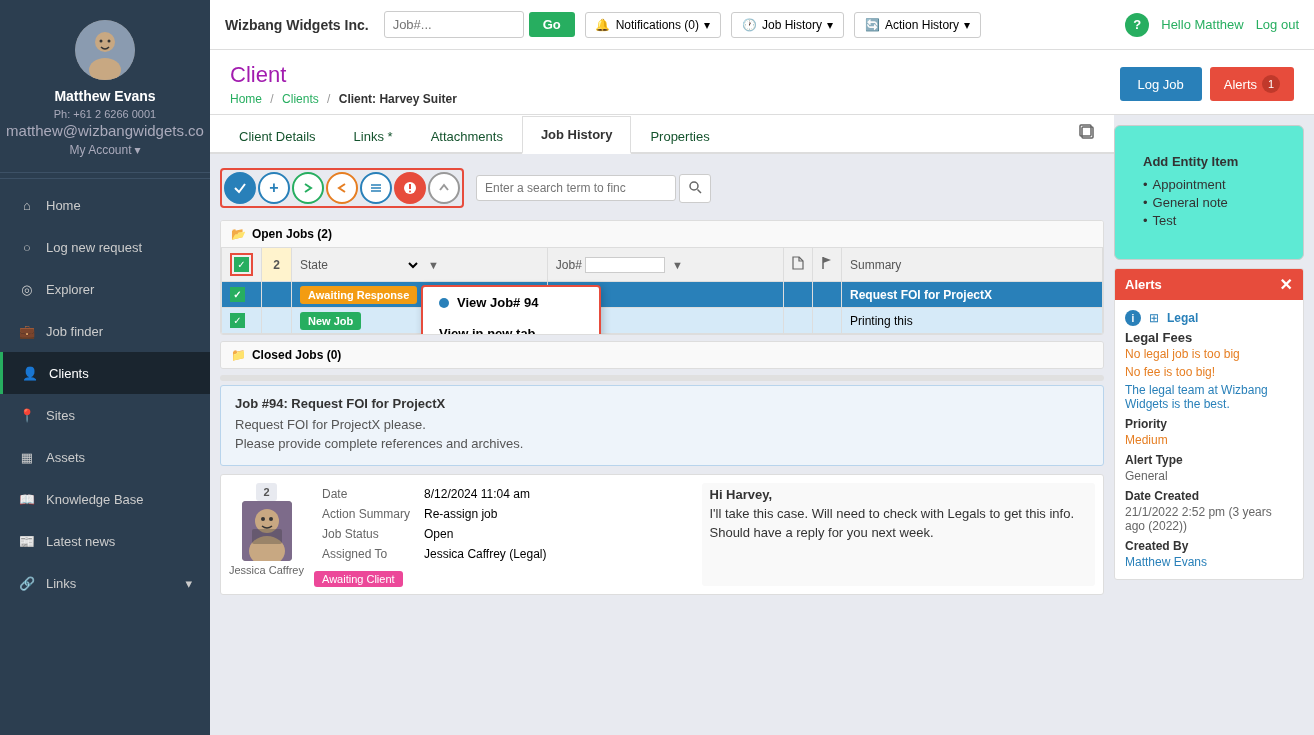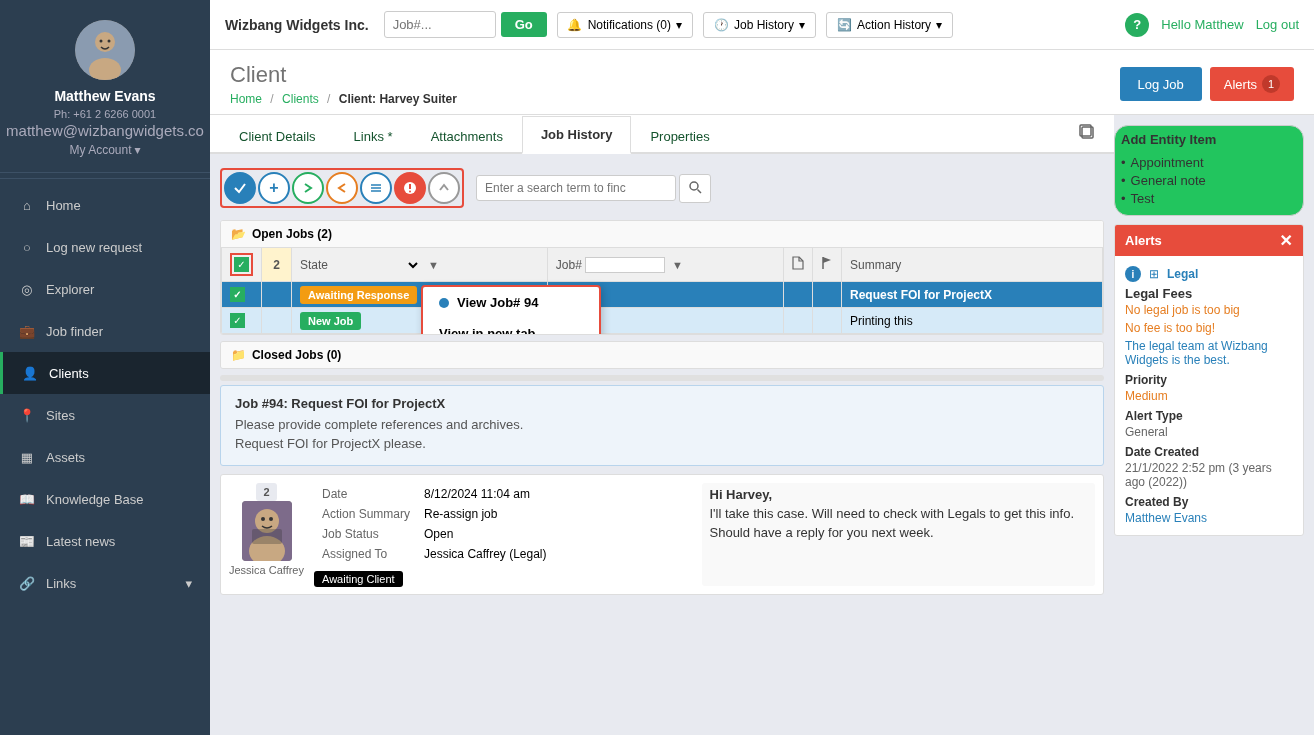--- a/index.html
+++ b/index.html
@@ -56,21 +56,21 @@
       border-bottom: 1px solid #ddd;
       padding: 7px 15px;
       display: flex;
       align-items: center;
       gap: 10px;
       min-height: 50px;
     }
     .topbar-brand { font-weight: bold; font-size: 14px; color: #333; margin-right: 5px; white-space: nowrap; }
     .topbar-search { display: flex; align-items: center; gap: 5px; }
     .topbar-search input {
-      border: 1px solid #ccc; border-radius: 3px; padding: 5px 8px; font-size: 13px; width: 112px;
+      border: 1px solid #ccc; border-radius: 3px; padding: 5px 8px; font-size: 13px; width: 140px;
     }
     .topbar-go-btn {
       background: #27ae60; color: #fff; border: none; border-radius: 3px; padding: 5px 14px;
       font-size: 13px; cursor: pointer; font-weight: bold;
     }
     .topbar-btn {
       background: #fff; border: 1px solid #ccc; border-radius: 3px; padding: 5px 10px;
       font-size: 12px; cursor: pointer; display: flex; align-items: center; gap: 5px; white-space: nowrap;
     }
     .topbar-btn .bell { color: #e8a000; }
@@ -82,21 +82,21 @@
     
     .page-header {
       background: #fff;
       padding: 12px 20px 8px;
       border-bottom: 1px solid #ddd;
       display: flex;
       align-items: center;
       justify-content: space-between;
     }
     .page-header-left {}
-    .page-title { font-size: 22px; color: #737373; font-weight: normal; margin-bottom: 4px; }
+    .page-title { font-size: 22px; color: #a21caf; font-weight: normal; margin-bottom: 4px; }
     .breadcrumb { font-size: 12px; color: #666; }
     .breadcrumb a { color: #27ae60; text-decoration: none; }
     .breadcrumb .sep { margin: 0 5px; color: #999; }
     .breadcrumb .current { font-weight: bold; color: #333; }
     .page-header-actions { display: flex; gap: 8px; }
     .btn-log-job { background: #2980b9; color: #fff; border: none; border-radius: 3px; padding: 8px 18px; font-size: 13px; cursor: pointer; }
     .btn-alerts { background: #e74c3c; color: #fff; border: none; border-radius: 3px; padding: 8px 14px; font-size: 13px; cursor: pointer; display: flex; align-items: center; gap: 5px; }
     .badge { background: #c0392b; color: #fff; border-radius: 50%; width: 18px; height: 18px; display: inline-flex; align-items: center; justify-content: center; font-size: 11px; }
 
     
@@ -222,38 +222,38 @@
     
     .action-entry { display: flex; gap: 10px; margin-top: 8px; background: #fff; border: 1px solid #ddd; padding: 8px; border-radius: 3px; }
     .action-num { background: #e8eaf0; color: #555; font-size: 11px; padding: 3px 7px; border-radius: 3px; font-weight: bold; }
     .action-avatar { width: 50px; height: 60px; border-radius: 4px; background: #888; overflow: hidden; display: flex; align-items: center; justify-content: center; }
     .action-avatar svg { width: 50px; height: 60px; }
     .action-person { font-size: 11px; color: #666; text-align: center; margin-top: 3px; }
     .action-details { flex: 1; }
     .action-details table { font-size: 12px; }
     .action-details td { padding: 2px 6px; vertical-align: top; }
     .action-details td:first-child { color: #666; white-space: nowrap; }
-    .action-status-badge { background: #000000; color: #fff; font-size: 11px; padding: 2px 8px; border-radius: 3px; }
+    .action-status-badge { background: #ec4899; color: #fff; font-size: 11px; padding: 2px 8px; border-radius: 3px; }
     .action-message { flex: 1; font-size: 13px; color: #333; padding: 4px 8px; background: #f9f9f9; border-radius: 3px; }
 
     
     .right-panel {
       width: 200px;
       min-width: 200px;
       display: flex;
       flex-direction: column;
       gap: 0;
       overflow-y: auto;
     }
     .add-entity-panel {
-      background: #22c55e;
+      background: #5eead4;
       border: 1px solid #ccc;
-      padding: 6px;
+      padding: 28px;
       margin: 10px 10px 0 0;
-      border-radius: 14px;
+      border-radius: 6px;
     }
     .add-entity-title { font-weight: bold; font-size: 13px; color: #333; margin-bottom: 8px; }
     .add-entity-item { font-size: 13px; color: #333; margin-bottom: 3px; display: flex; align-items: center; gap: 5px; }
     .add-entity-item::before { content: '•'; color: #333; }
 
     .alerts-panel {
       background: #fff;
       border: 1px solid #ddd;
       margin: 8px 10px 0 0;
       border-radius: 3px;
@@ -603,22 +603,22 @@
               <div class="job-group-header">
                 <span>📁</span>
                 <span>Closed Jobs (0)</span>
               </div>
             </div>
 
             <div style="height:6px;background:#e0e0e0;border-radius:3px;margin:4px 0;"></div>
 
             <div class="job-detail">
               <div class="job-detail-title">Job #94: Request FOI for ProjectX</div>
+              <div class="job-detail-text">Request FOI for ProjectX please.</div>
               <div class="job-detail-text">Please provide complete references and archives.</div>
-              <div class="job-detail-text">Request FOI for ProjectX please.</div>
             </div>
 
             <div class="action-entry">
               <div style="display:flex;flex-direction:column;align-items:center;min-width:50px;">
                 <div class="action-num">2</div>
                 <div class="action-avatar">
                   <svg viewBox="0 0 50 60" xmlns="http://www.w3.org/2000/svg">
                     <rect width="50" height="60" fill="#7d6b8a"></rect>
                     <circle cx="25" cy="20" r="12" fill="#c8a882"></circle>
                     <ellipse cx="25" cy="50" rx="18" ry="15" fill="#c8a882"></ellipse>

